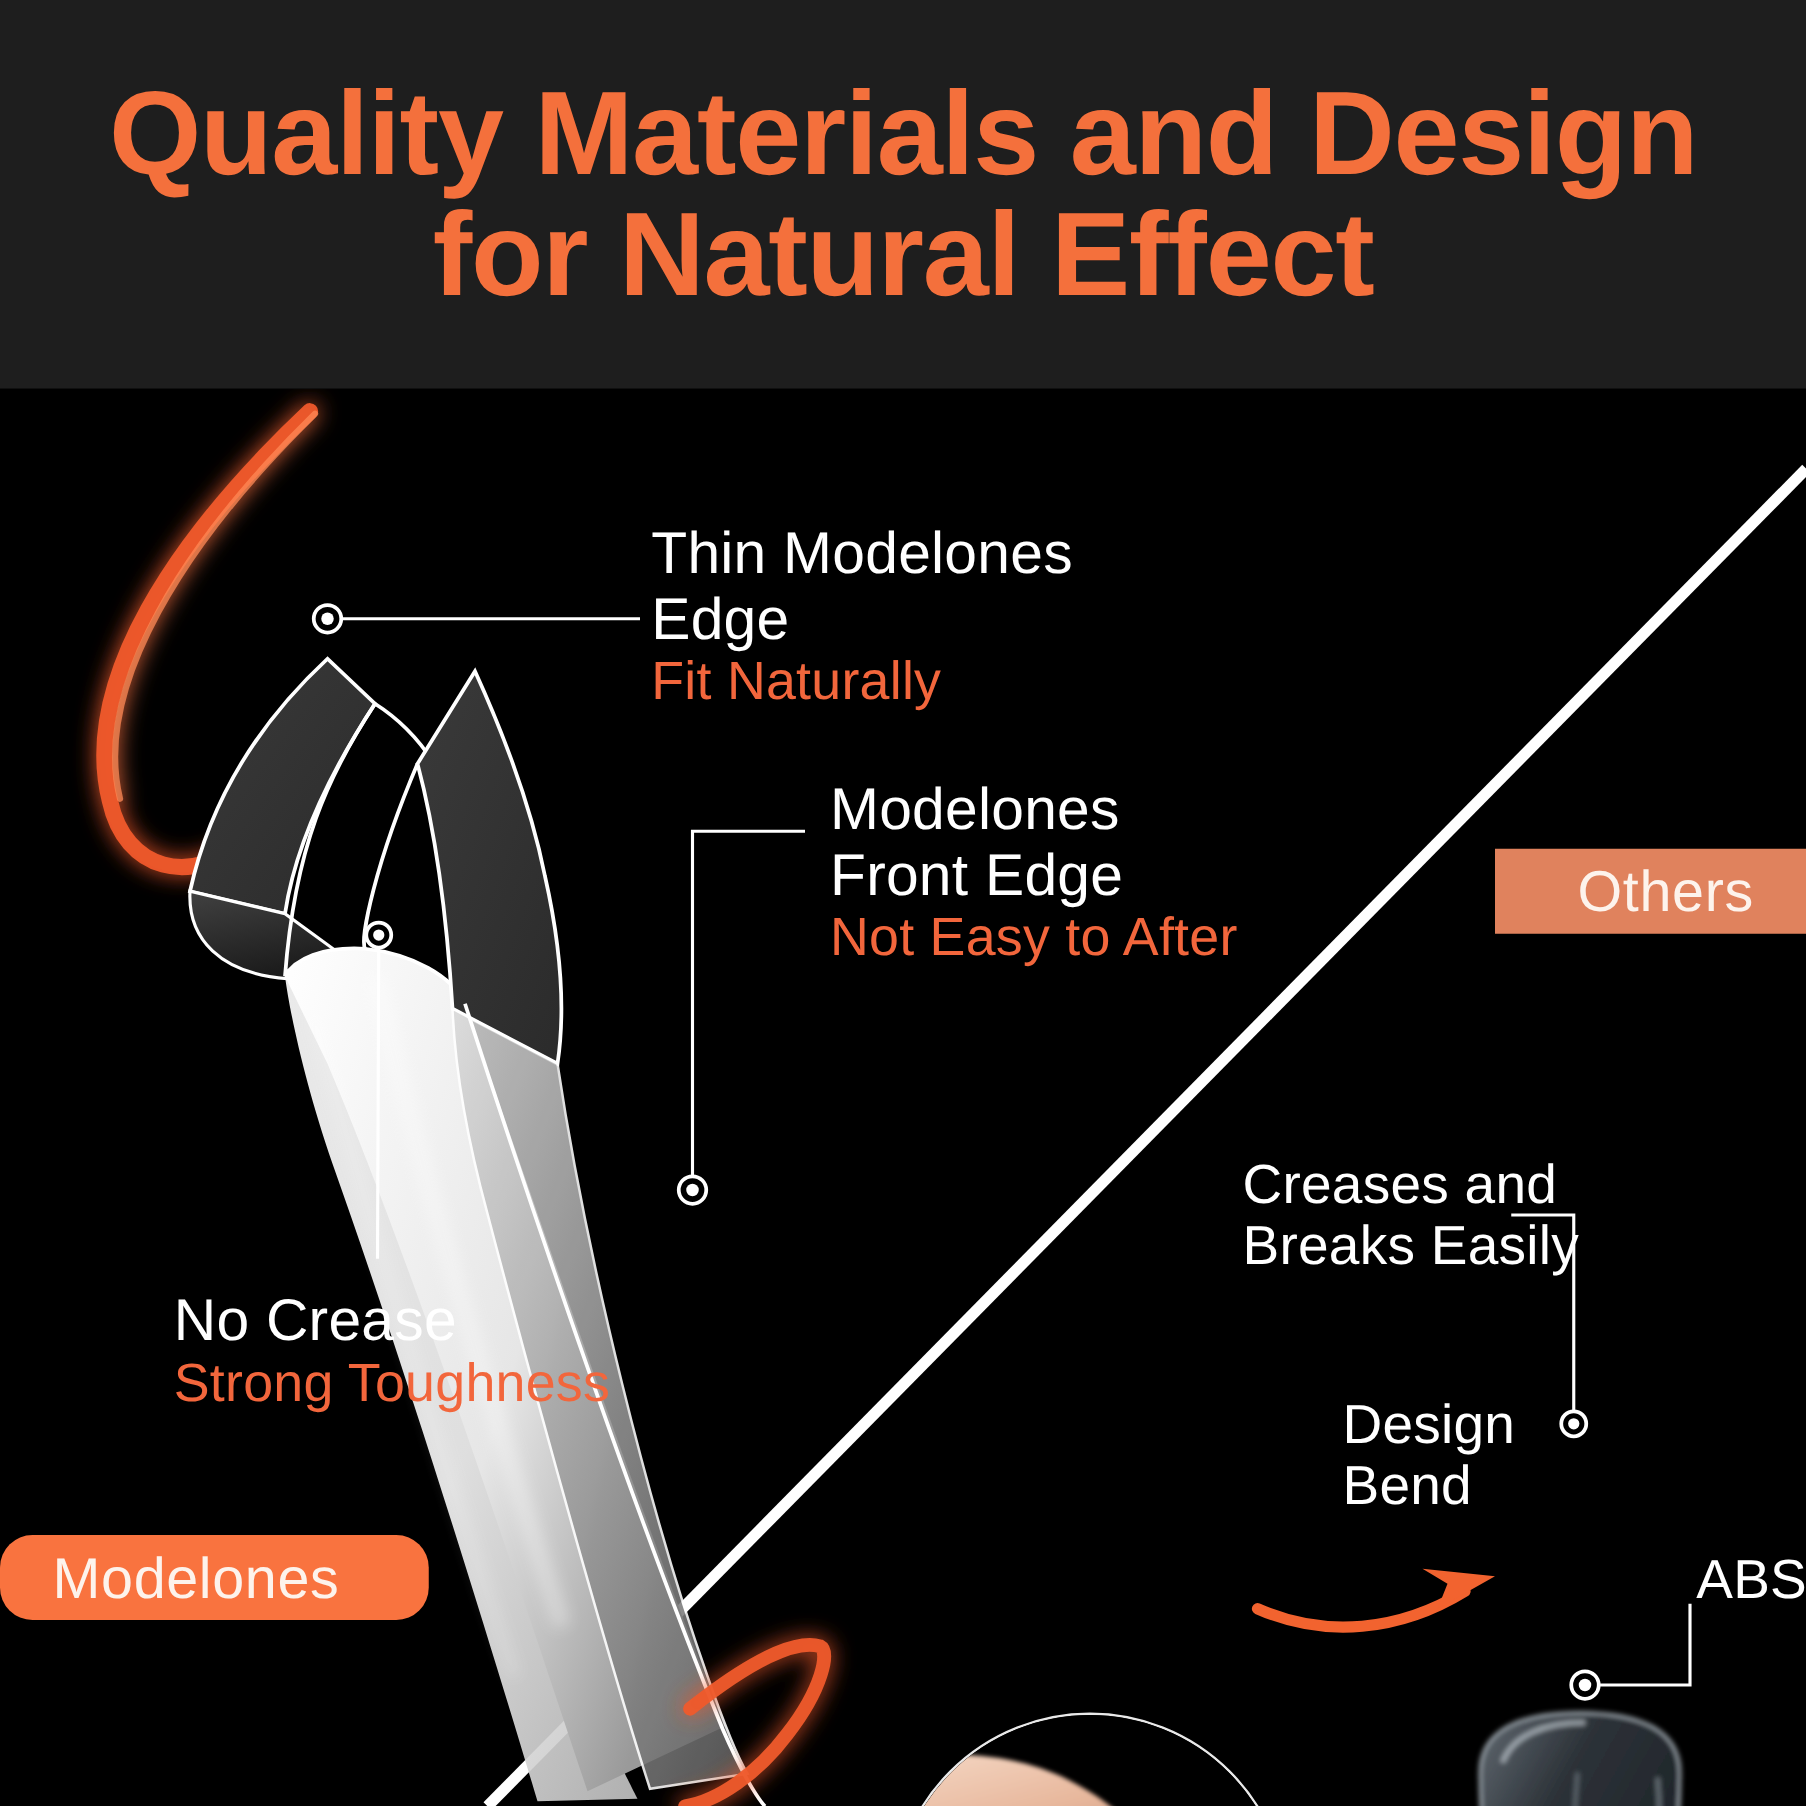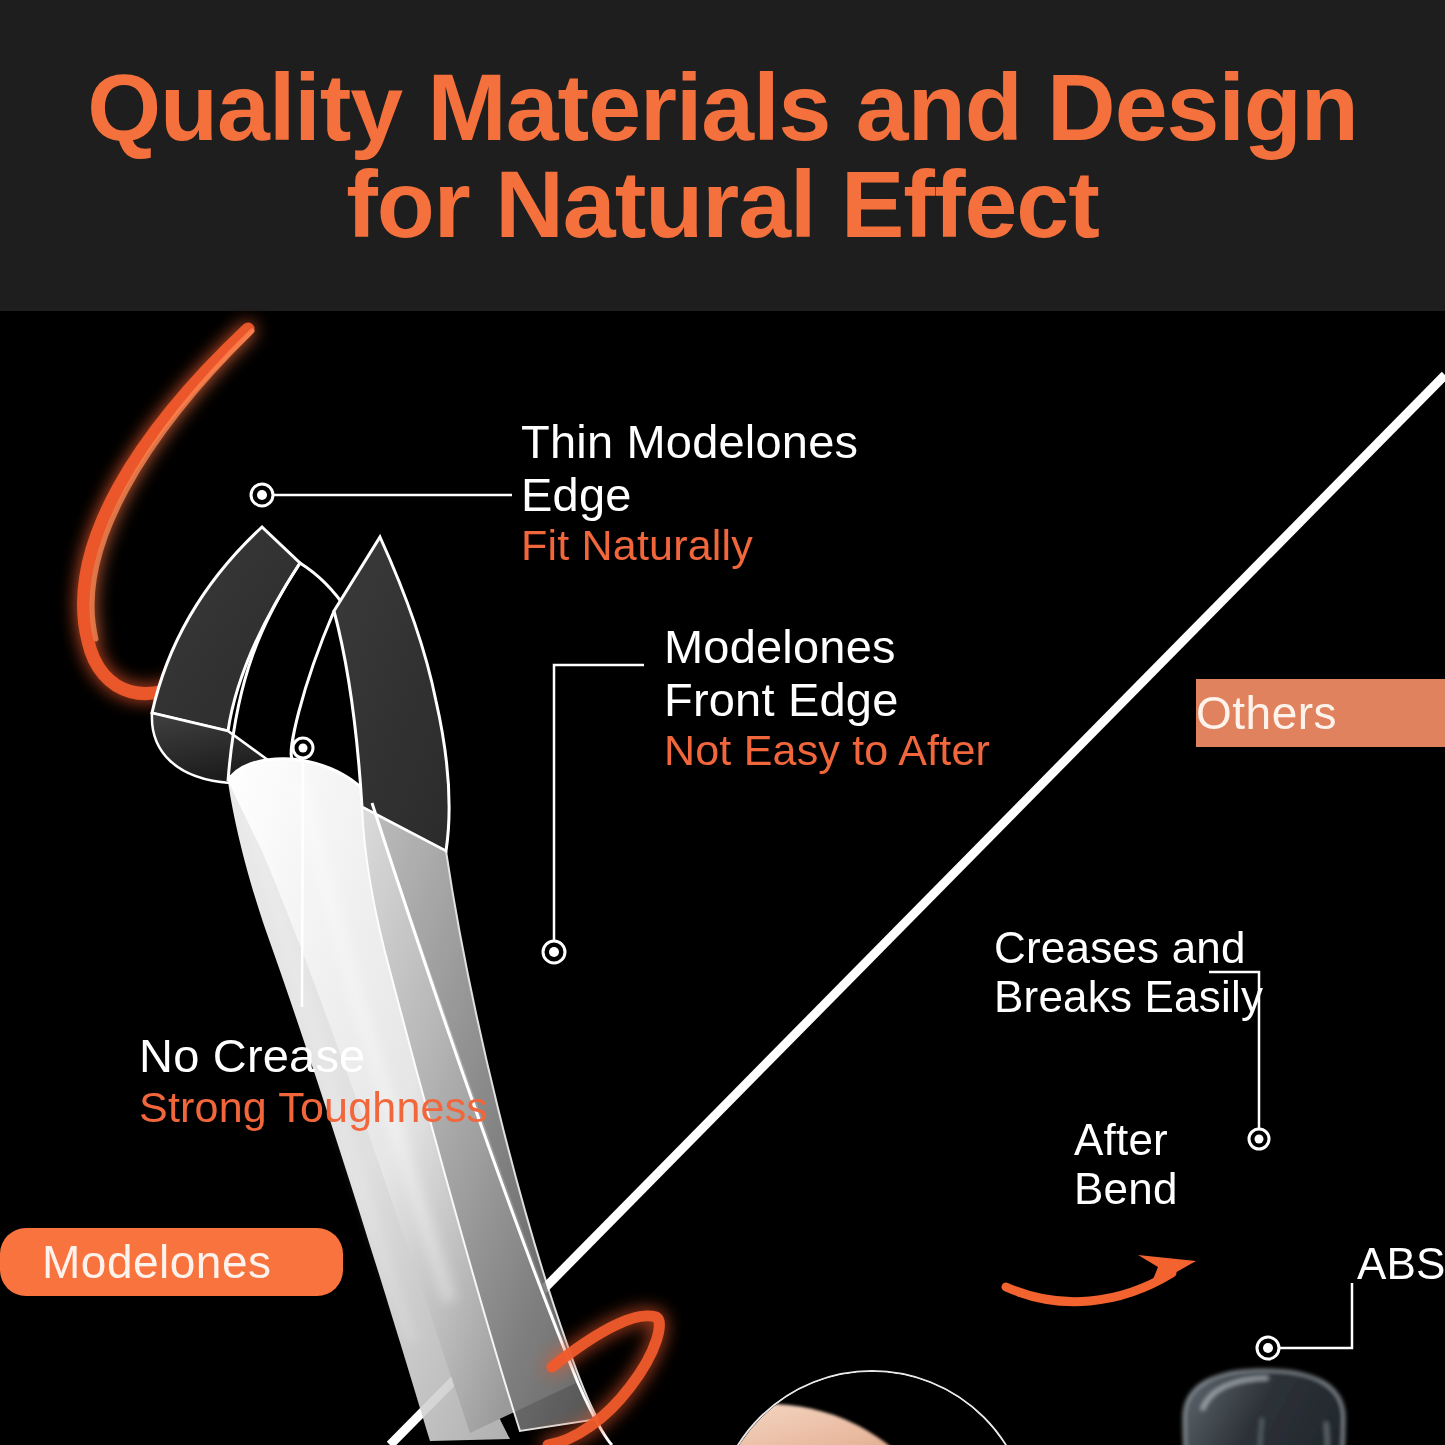--- a/index.html
+++ b/index.html
@@ -61,20 +61,21 @@
   }
   #badge-modelones {
     left:0; top:1228px; width:343px; height:68px;
     background:#f9733f;
     padding-left:42px;
     border-radius:26px;
   }
   #badge-others {
     left:1196px; top:679px; width:249px; height:68px;
     background:#e0825d;
+    padding-left:66px;
   }
 
   
   #leftNail { position:absolute; left:0; top:0; width:760px; height:1134px; }
 
   
   #photoCircle {
     position:absolute; left:713px; top:1059px;
     width:318px; height:318px; border-radius:50%;
     border:2px solid #e9e9e9; overflow:hidden;
@@ -213,21 +214,21 @@
     <div class="t1">No Crease</div>
     <div class="t2">Strong Toughness</div>
   </div>
 
   <div class="cg r" style="left:974px; top:612px;">
     <div class="t1">Creases and</div>
     <div class="t1">Breaks Easily</div>
   </div>
 
   <div class="cg r" style="left:1054px; top:804px;">
-    <div class="t1">After</div>
+    <div class="t1">Design</div>
     <div class="t1">Bend</div>
   </div>
 
   <div class="cg r" style="left:1337px; top:928px;">
     <div class="t1">ABS</div>
   </div>
 
   <div id="photoCircle">
     <svg width="316" height="316" viewBox="0 0 316 316">
       <defs>

